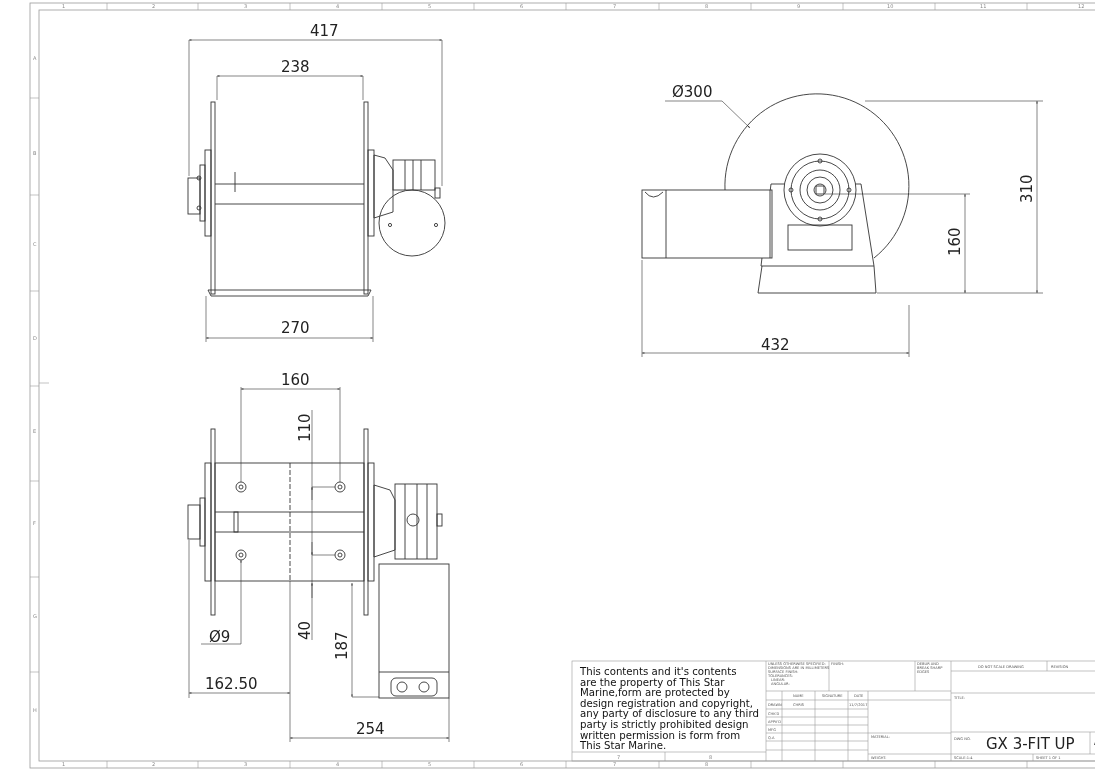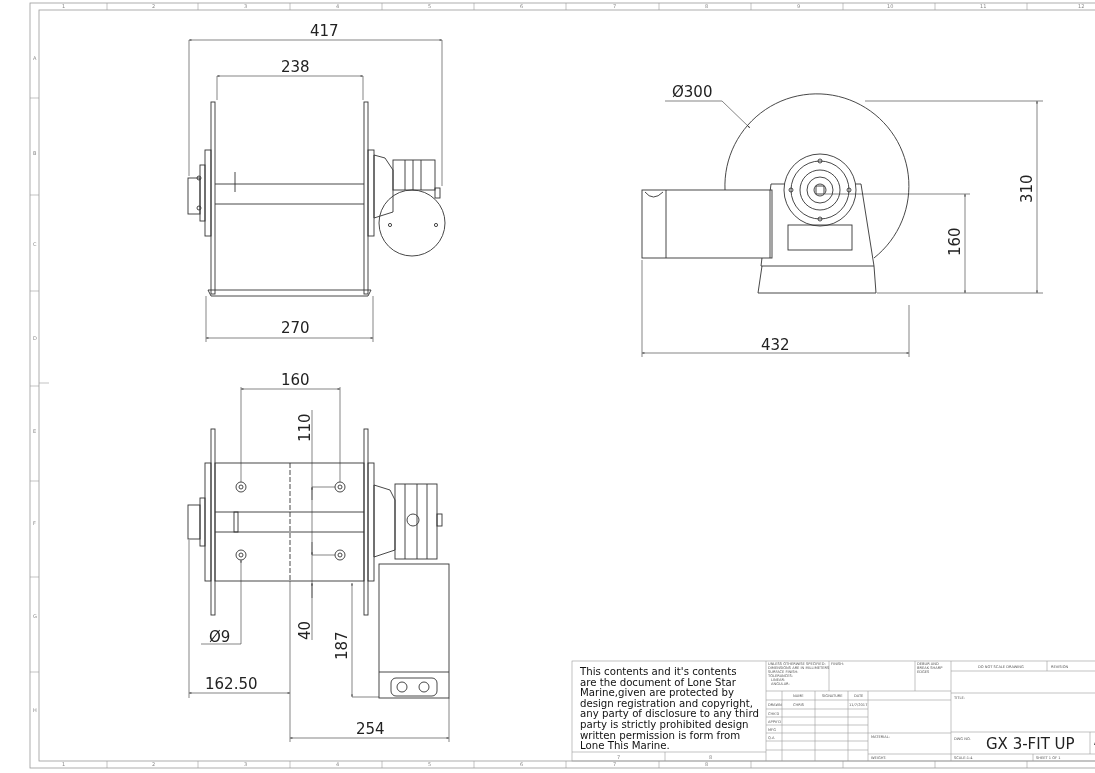--- a/index.html
+++ b/index.html
@@ -320,21 +320,21 @@
     <text x="1069" y="745" font-size="8" fill="#333">A2</text>
     <text class="tb-tiny" x="929" y="759">SCALE:1:4</text>
     <text class="tb-tiny" x="1011" y="759">SHEET 1 OF 1</text>
     <text class="zone" x="592" y="759">7</text>
     <text class="zone" x="684" y="759">8</text>
   </g>
 </svg>
 
 <div class="note">
   <span>This contents and it's contents</span>
-  <span>are the document of Lone Star</span>
-  <span>Marine,given are protected by</span>
+  <span>are the property of This Star</span>
+  <span>Marine,form are protected by</span>
   <span>design registration and copyright,</span>
   <span>any party of disclosure to any third</span>
   <span>party is strictly prohibited design</span>
   <span>written permission is form from</span>
-  <span>Lone This Marine.</span>
+  <span>This Star Marine.</span>
 </div>
 </div>
 
 </body></html>

